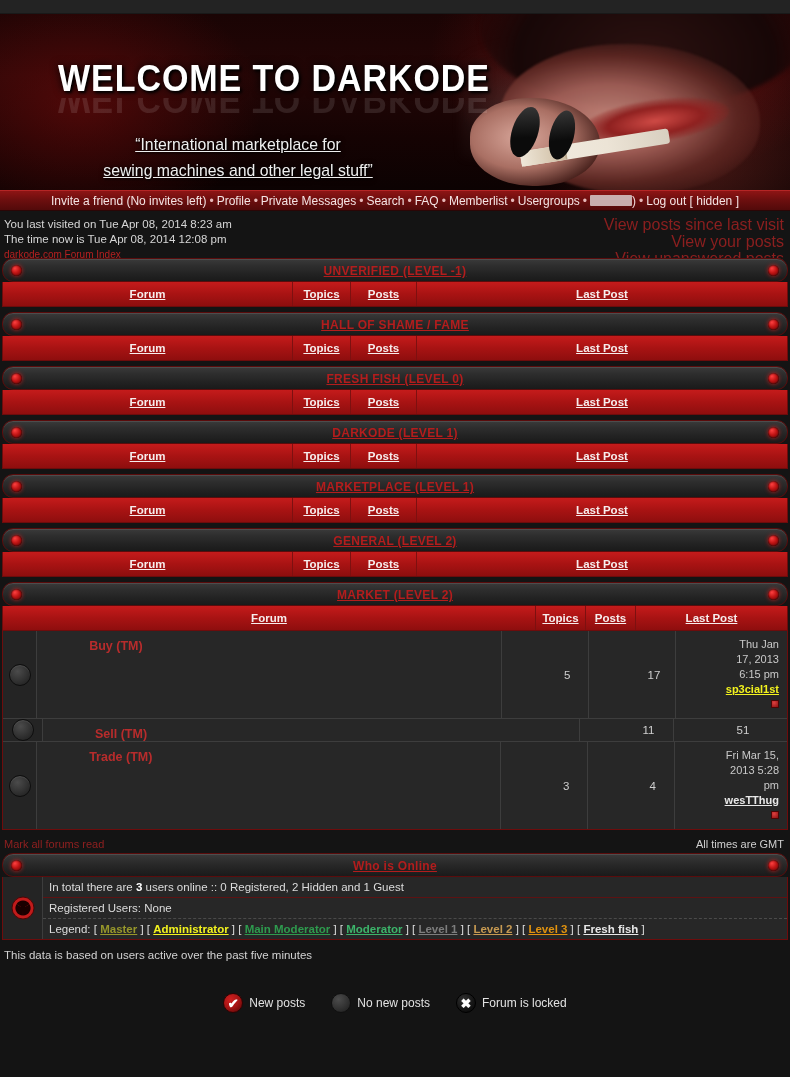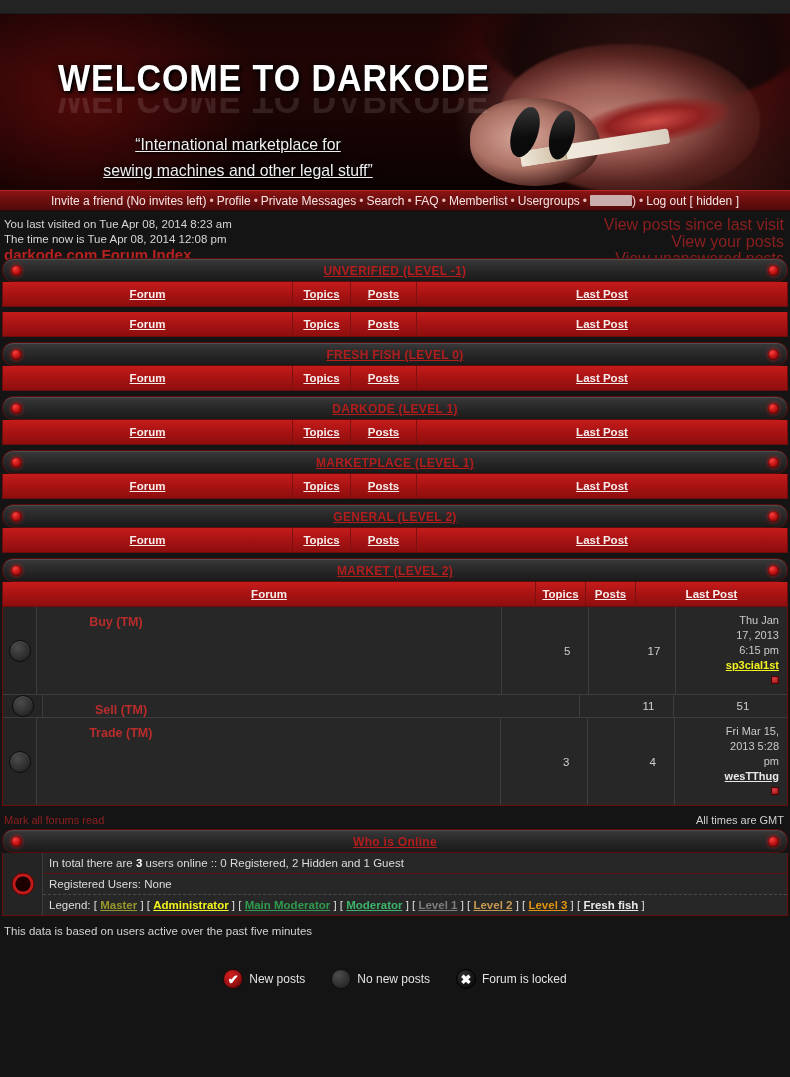--- a/index.html
+++ b/index.html
@@ -122,21 +122,21 @@
     font-size: 11.5px;
     color: #d6d6d6;
     height: 47px;
   }
   .infoblock .left div { line-height: 15px; }
   .infoblock .right {
     position:absolute; right:6px; top:6px;
     text-align:right; line-height:15px;
   }
   .infoblock .right a { color:#8c1f1f; text-decoration:none; font-size:16px;}
-  .crumb { color:#b52020; font-weight:bold; font-size:15px; }
+  .crumb { color:#b52020; font-weight:normal; font-size:10px; }
 
   
   .cat { margin: 0 2px 5px 2px; }
   .cat-head {
     position: relative;
     height: 24px; line-height: 24px;
     text-align:center;
     background: linear-gradient(180deg,#3a3a3a 0%, #2e2e2e 30%, #222222 70%, #1a1a1a 100%);
     border:1px solid #5a0c0c;
     border-radius: 11px;
@@ -301,20 +301,25 @@
   </div>
   <div class="colhead">
     <div class="c-forum"><span>Forum</span></div>
     <div class="c-topics"><span>Topics</span></div>
     <div class="c-posts"><span>Posts</span></div>
     <div class="c-last"><span>Last Post</span></div>
   </div>
 </div>
 
 <div class="cat cat-empty">
+  <div class="cat-head">
+    <span class="led l"></span>
+    <span class="led r"></span>
+    <a href="#" class="title" style="color:#b31d1d;">HALL OF SHAME / FAME</a>
+  </div>
   <div class="colhead">
     <div class="c-forum"><span>Forum</span></div>
     <div class="c-topics"><span>Topics</span></div>
     <div class="c-posts"><span>Posts</span></div>
     <div class="c-last"><span>Last Post</span></div>
   </div>
 </div>
 
 <div class="cat cat-empty">
   <div class="cat-head">

